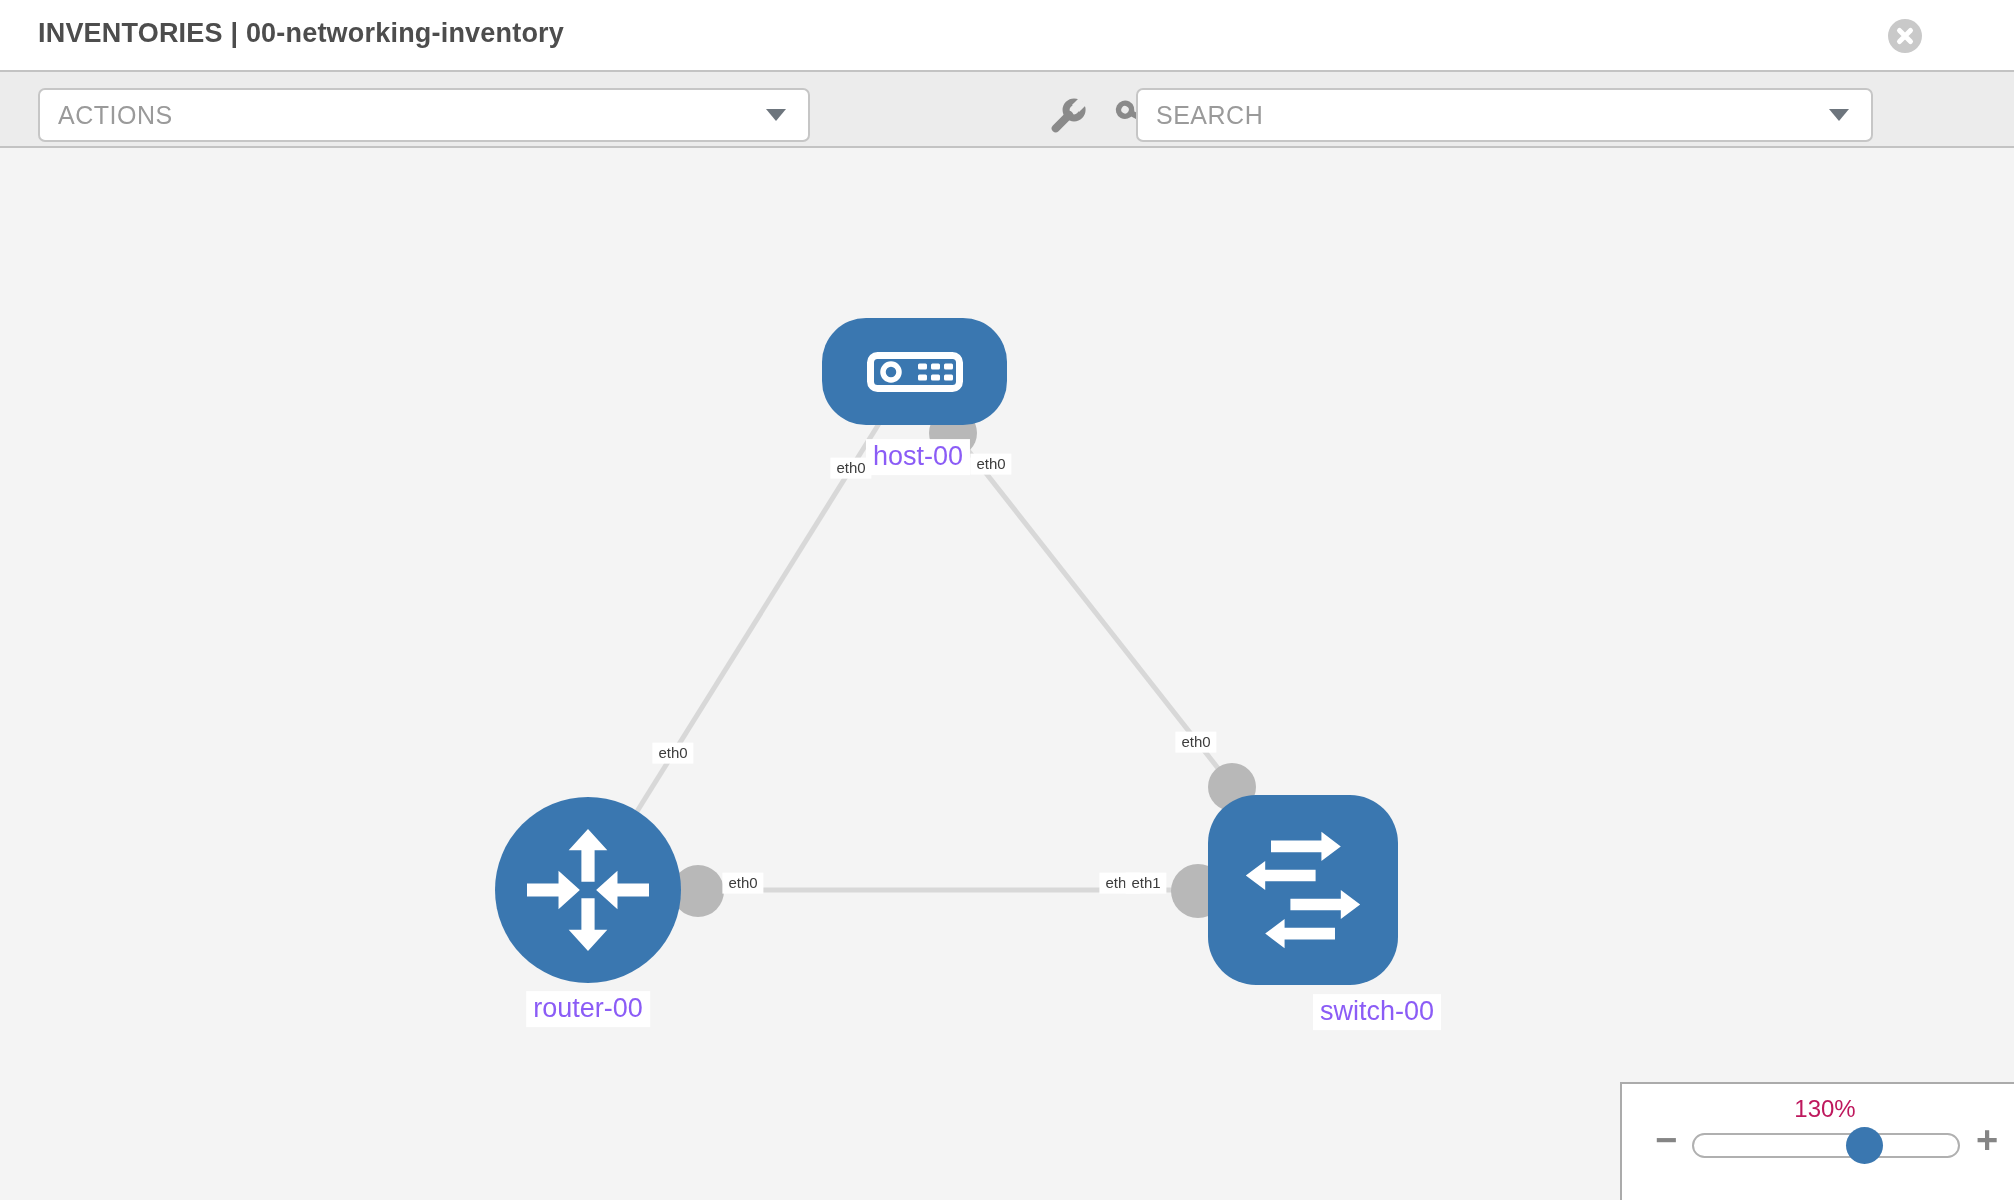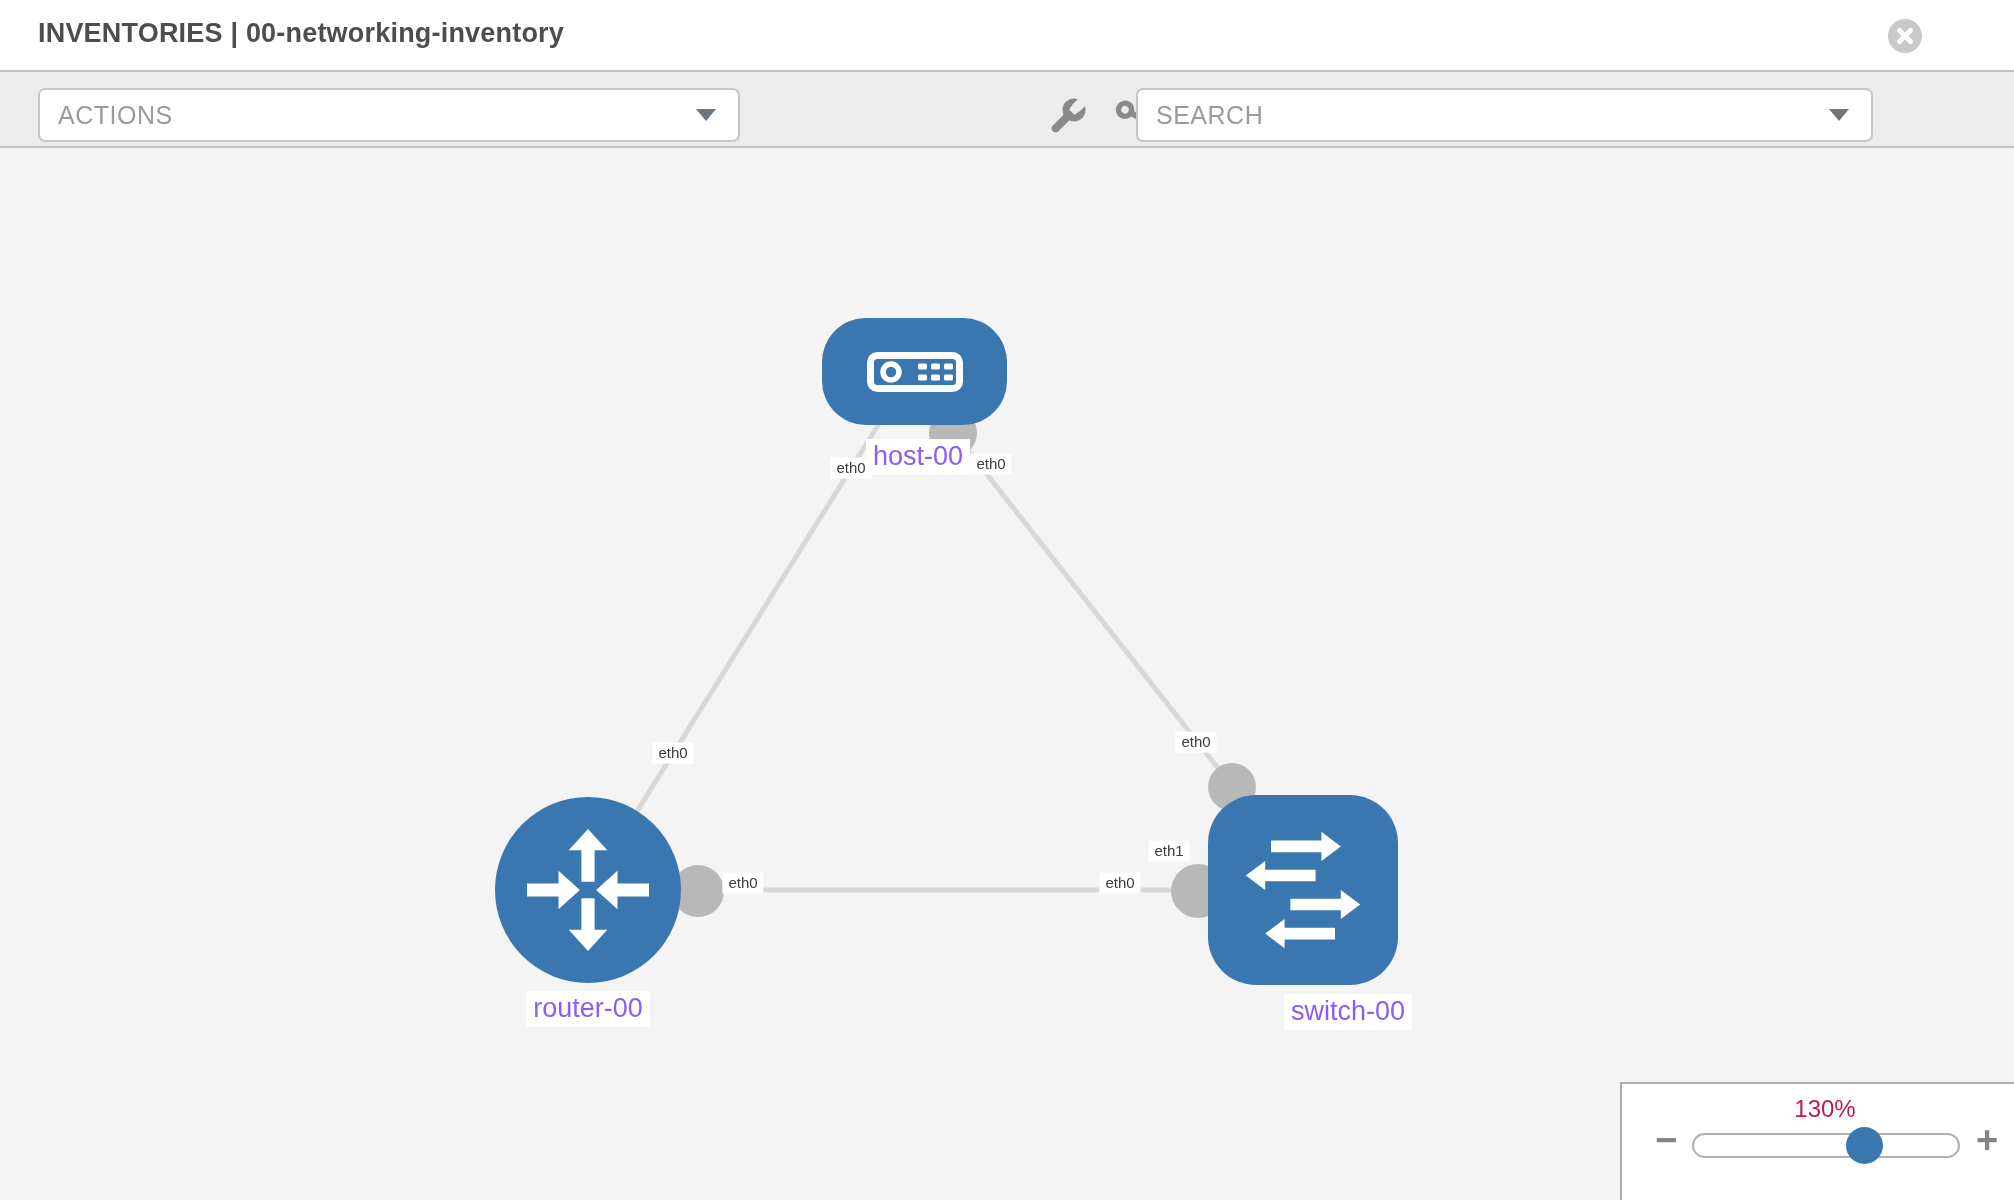--- a/index.html
+++ b/index.html
@@ -35,21 +35,21 @@
     background:#ececec;
     border-top:2px solid #c3c3c3;
     border-bottom:2px solid #c3c3c3;
   }
   .combo {
     position:absolute; top:16px; height:54px;
     background:#fff; border:2px solid #c6c6c6; border-radius:7px;
     display:flex; align-items:center;
     cursor:pointer;
   }
-  .combo-actions { left:38px; width:702px; }
+  .combo-actions { left:38px; width:772px; }
   .combo-search { left:1136px; width:737px; }
   .combo-label {
     padding-left:18px; font-size:25px; color:#9a9a9a; letter-spacing:0.5px;
   }
   .combo-caret {
     position:absolute; right:22px; top:50%; margin-top:-6px;
     width:0; height:0;
     border-left:10px solid transparent; border-right:10px solid transparent;
     border-top:12px solid #6d757d;
   }
@@ -84,25 +84,25 @@
   }
   .node-label { z-index:5; font-size:27px; padding:1px 7px; color:#8b5cf6; }
 
   
   .lbl-a-router { left:673px;  top:605px; }
   .lbl-a-host   { left:851px;  top:320px; }
   .lbl-b-host   { left:991px;  top:316px; }
   .lbl-b-switch { left:1196px; top:594px; }
   .lbl-c-router { left:743px;  top:735px; }
   .lbl-c-rear   { left:1120px; top:735px; }
-  .lbl-c-front  { left:1146px; top:703px;margin-left:23px; }
+  .lbl-c-front  { left:1146px; top:735px; }
 
   .lbl-host   { left:918px;  top:309px; }
   .lbl-router { left:588px;  top:861px; }
-  .lbl-switch { left:1348px; top:864px; }
+  .lbl-switch { left:1377px; top:864px; }
 
   
   .if-host-bottom  { left:929px;  top:261px; width:48px; height:48px; }
   .if-router-right { left:672px;  top:717px; width:52px; height:52px; }
   .if-switch-left  { left:1171px; top:716px; width:54px; height:54px; }
   .if-switch-top   { left:1208px; top:615px; width:48px; height:48px; }
 
   
   .zoom-panel {
     position:absolute; left:1620px; top:934px; width:500px; height:260px;

